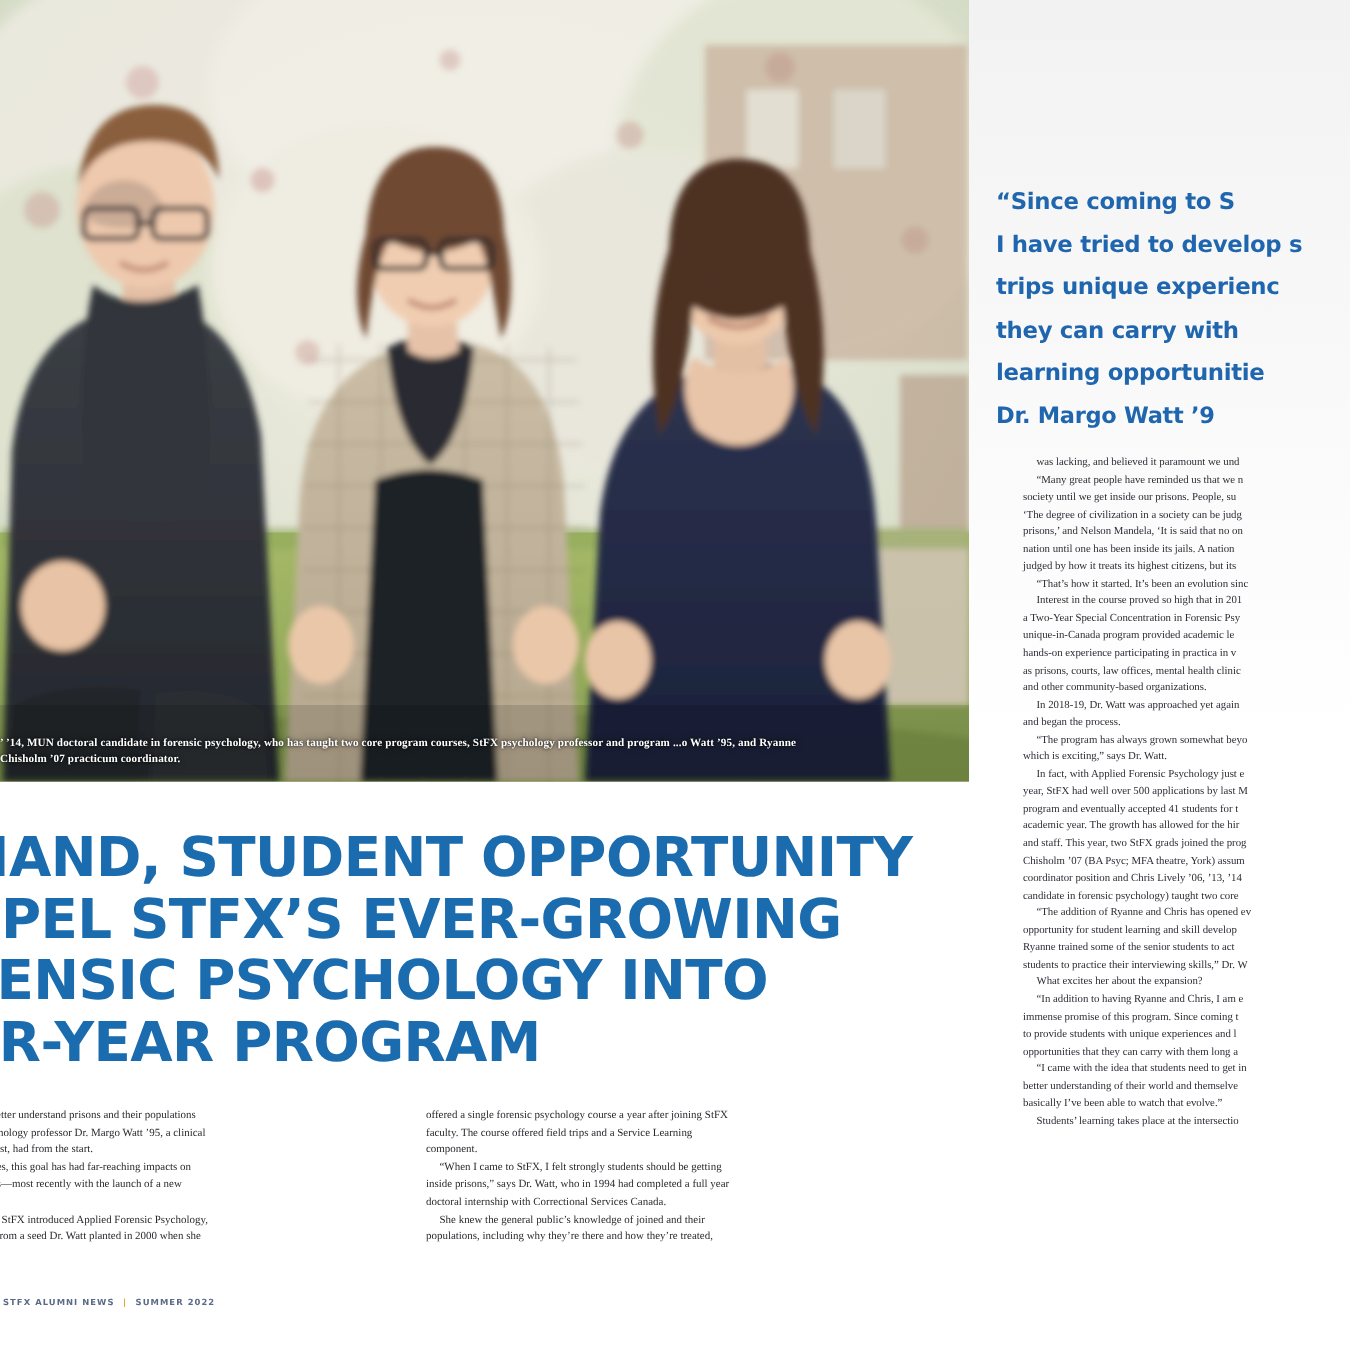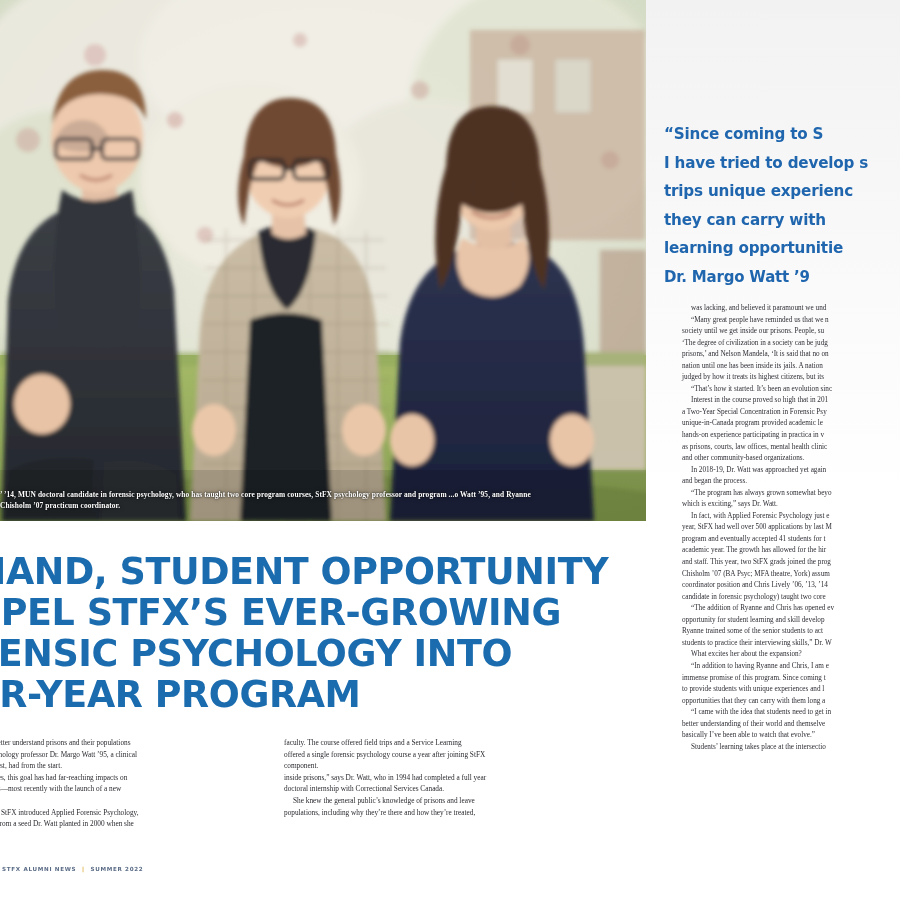--- a/index.html
+++ b/index.html
@@ -247,26 +247,27 @@
       <p class="noind">students better understand prisons and their populations</p>
       <p class="noind">StFX psychology professor Dr. Margo Watt ’95, a clinical</p>
       <p class="noind">psychologist, had from the start.</p>
       <p class="noind">two decades, this goal has had far-reaching impacts on</p>
       <p class="noind">its students—most recently with the launch of a new</p>
       <p class="noind">program.</p>
       <p class="noind">ober 2021, StFX introduced Applied Forensic Psychology,</p>
       <p class="noind">that grew from a seed Dr. Watt planted in 2000 when she</p>
     </div>
     <div class="col">
+      <p class="noind">offered a single forensic psychology course a year after joining StFX</p>
       <p class="noind">faculty. The course offered field trips and a Service Learning</p>
-      <p class="noind">offered a single forensic psychology course a year after joining StFX</p>
       <p class="noind">component.</p>
+      <p>“When I came to StFX, I felt strongly students should be getting</p>
       <p class="noind">inside prisons,” says Dr. Watt, who in 1994 had completed a full year</p>
       <p class="noind">doctoral internship with Correctional Services Canada.</p>
-      <p>She knew the general public’s knowledge of prisons and leave</p>
+      <p>She knew the general public’s knowledge of joined and their</p>
       <p class="noind">populations, including why they’re there and how they’re treated,</p>
     </div>
   </div>
 
   <div class="folio">
     <span>STFX ALUMNI NEWS</span>
     <span class="bar">|</span>
     <span>SUMMER 2022</span>
   </div>
 

